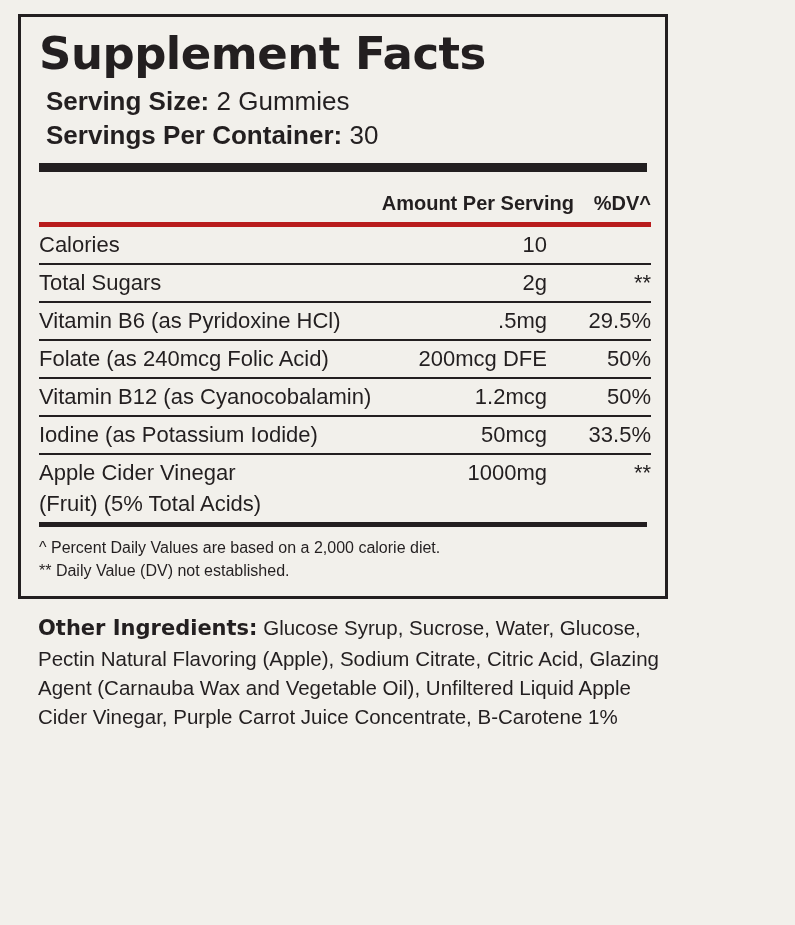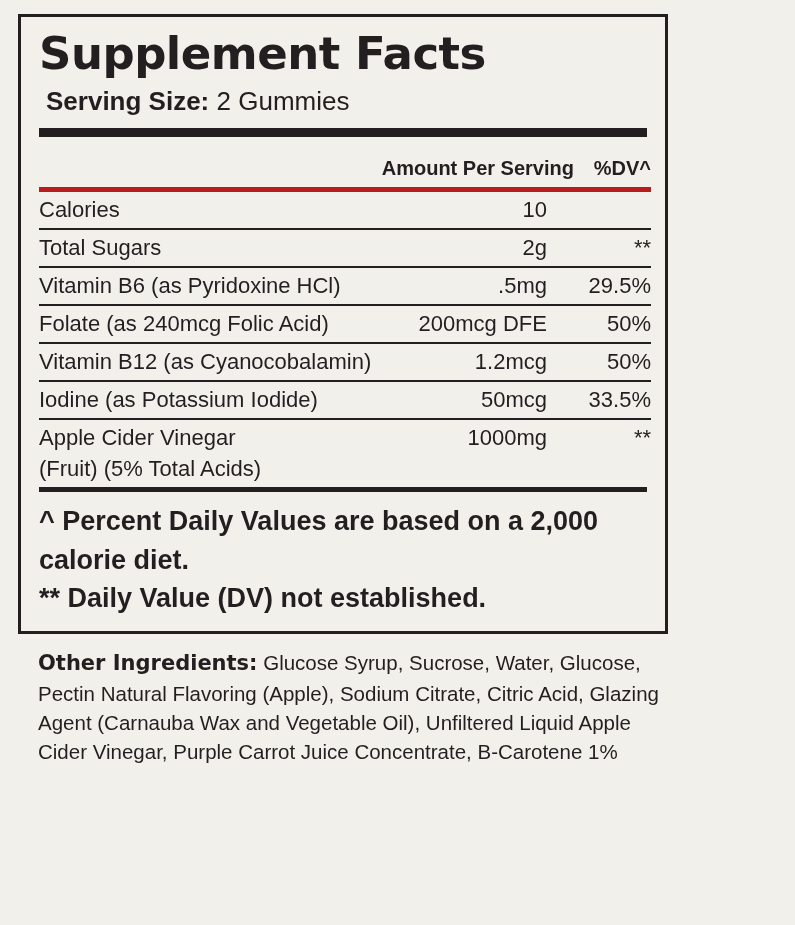--- a/index.html
+++ b/index.html
@@ -84,23 +84,22 @@
   tr.no-top td { border-top: none; padding-top: 0; }
   tr.thickline td {
     border-top: 5px solid #b91c1c;
   }
   .footnotes {
     margin: 0 2px;
     padding-top: 10px;
     border-top: 5px solid #231f20;
   }
   .footnote {
-    font-size: 27px;
+    font-size: 16px;
     line-height: 1.42;
-    font-weight: bold;
   }
   
   .other {
     margin: 14px 4px 0 20px;
     font-size: 20.5px;
     line-height: 1.42;
   }
   .other .oi-label {
     font-family: "DejaVu Sans", sans-serif;
     font-weight: bold;
@@ -114,20 +113,24 @@
 
   <div class="panel">
 
     <div class="title">Supplement Facts</div>
 
     <div class="serving-line">
       <span class="lbl">Serving Size:</span>
       <span>2 Gummies</span>
     </div>
 
+    <div class="serving-line">
+      <span class="lbl">Servings Per Container:</span>
+      <span>30</span>
+    </div>
 
     <div class="rule-thick"></div>
 
     <table class="facts">
       <colgroup>
         <col style="width:56%">
         <col style="width:27%">
         <col style="width:17%">
       </colgroup>
       <tbody>

